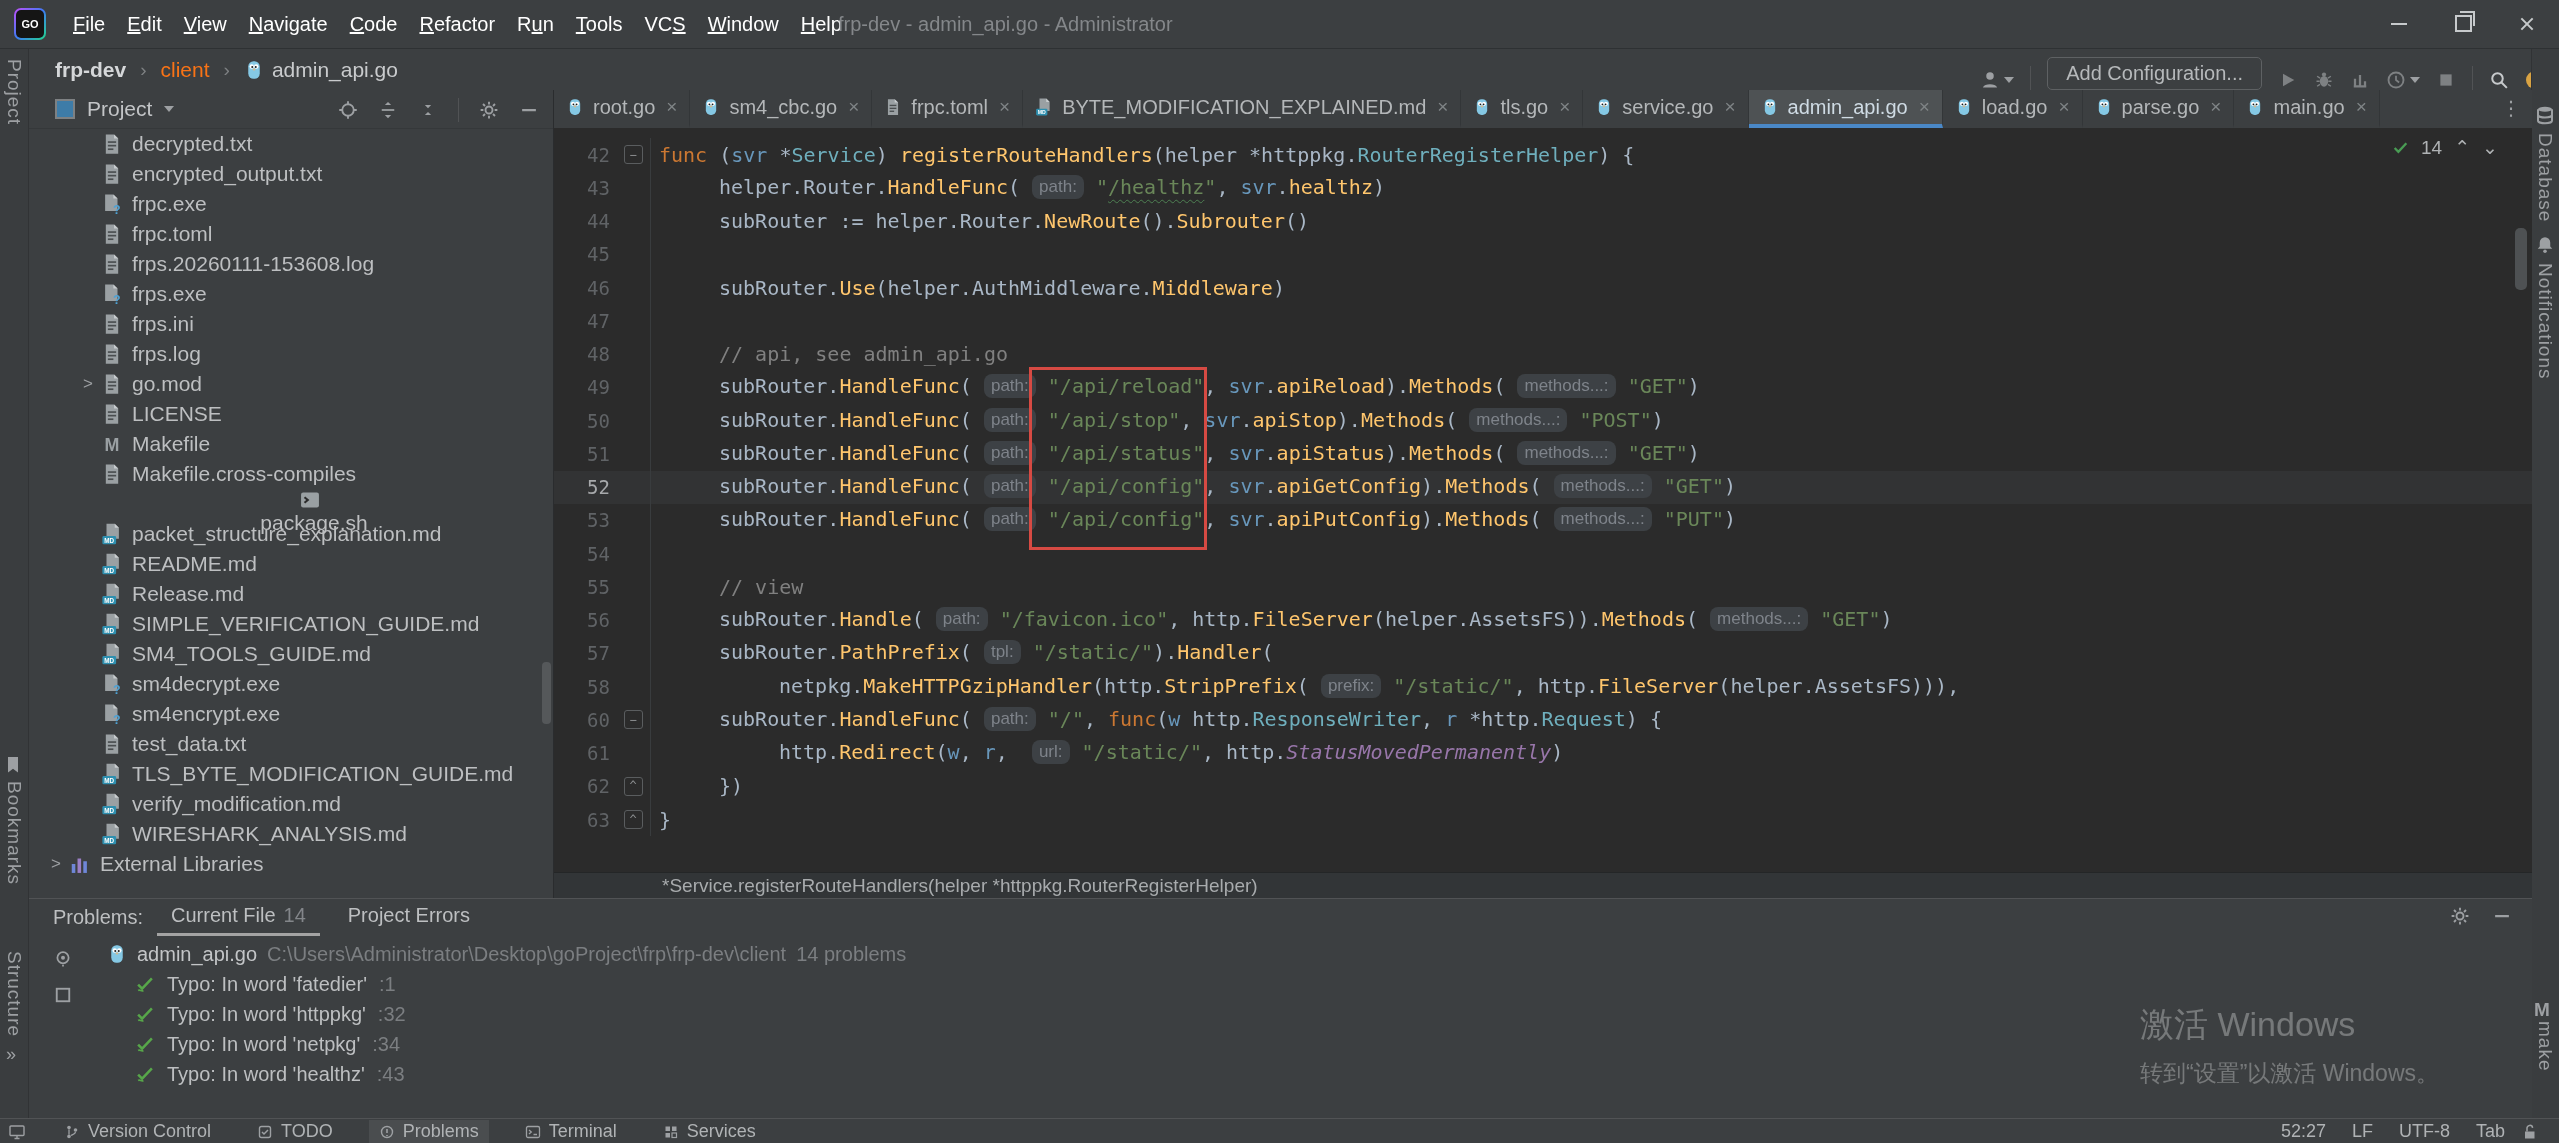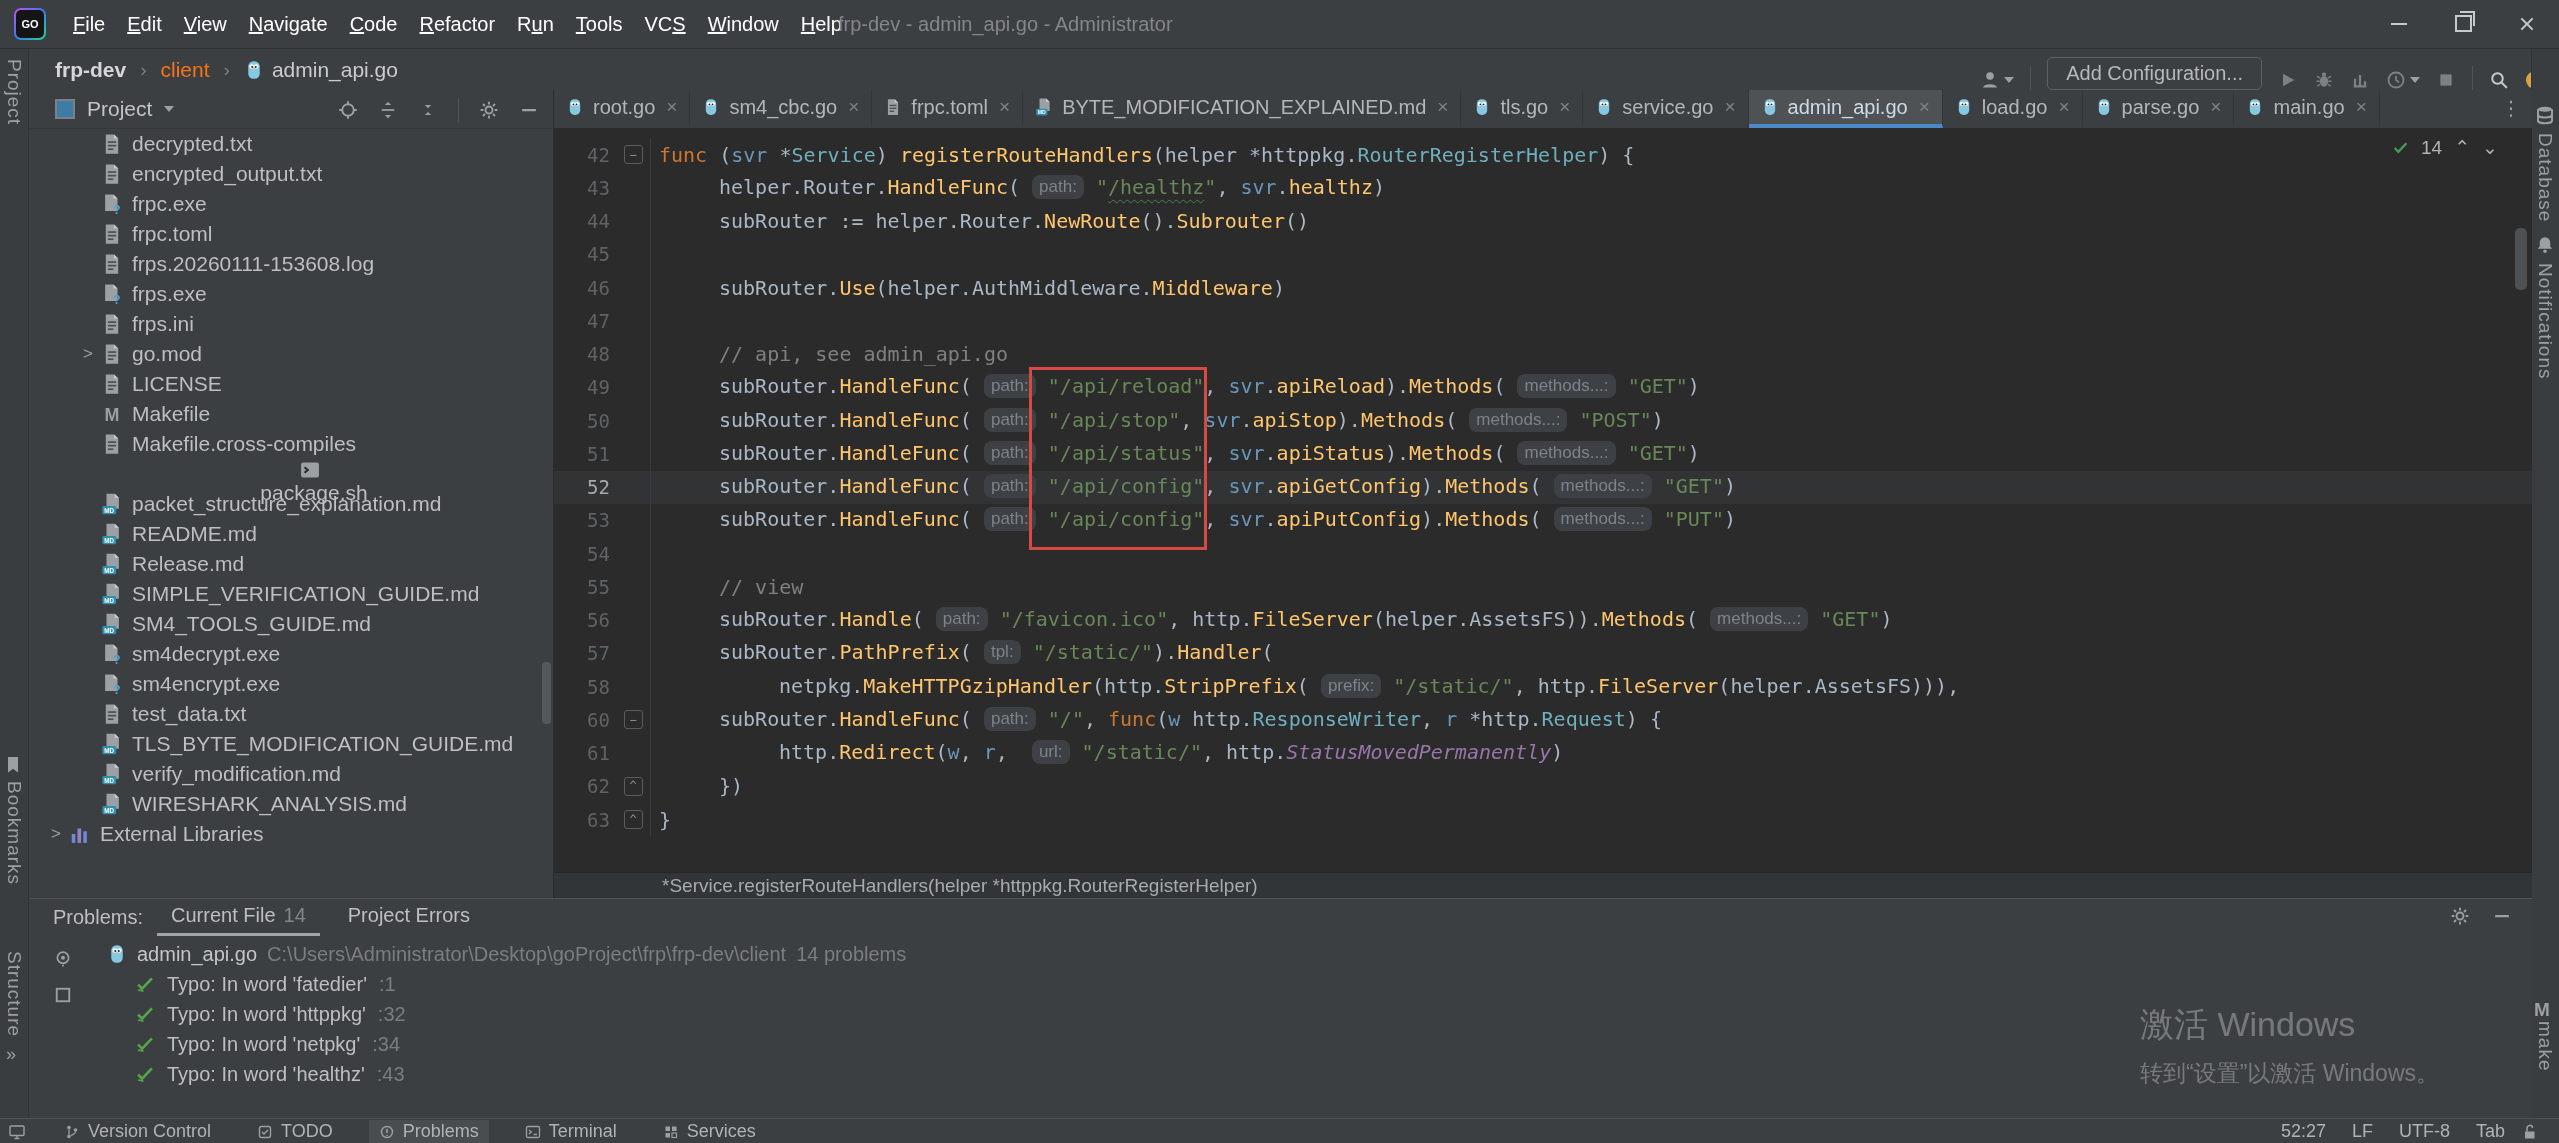--- a/index.html
+++ b/index.html
@@ -389,20 +389,33 @@
           <span class="icn">
             <svg viewBox="0 0 16 16">
               <path d="M3.5 1h6l3 3v11h-9z" fill="#9AA0A3"></path>
               <path d="M9.5 1l3 3h-3z" fill="#C9CDCF"></path>
               <rect x="5" y="6" width="6" height="1.2" fill="#4A4E50"></rect>
               <rect x="5" y="8.6" width="6" height="1.2" fill="#4A4E50"></rect>
               <rect x="5" y="11.2" width="4" height="1.2" fill="#4A4E50"></rect>
             </svg>
           </span>
           <span class="tlabel">frps.ini</span>
+        </div>
+        <div class="trow" style="padding-left: 46px;">
+          <span class="chev"></span>
+          <span class="icn">
+            <svg viewBox="0 0 16 16">
+              <path d="M3.5 1h6l3 3v11h-9z" fill="#9AA0A3"></path>
+              <path d="M9.5 1l3 3h-3z" fill="#C9CDCF"></path>
+              <rect x="5" y="6" width="6" height="1.2" fill="#4A4E50"></rect>
+              <rect x="5" y="8.6" width="6" height="1.2" fill="#4A4E50"></rect>
+              <rect x="5" y="11.2" width="4" height="1.2" fill="#4A4E50"></rect>
+            </svg>
+          </span>
+          <span class="tlabel">frps.log</span>
         </div>
         <div class="trow" style="padding-left: 46px;">
           <span class="chev">&gt;</span>
           <span class="icn">
             <svg viewBox="0 0 16 16">
               <path d="M3.5 1h6l3 3v11h-9z" fill="#9AA0A3"></path>
               <path d="M9.5 1l3 3h-3z" fill="#C9CDCF"></path>
               <rect x="5" y="6" width="6" height="1.2" fill="#4A4E50"></rect>
               <rect x="5" y="8.6" width="6" height="1.2" fill="#4A4E50"></rect>
               <rect x="5" y="11.2" width="4" height="1.2" fill="#4A4E50"></rect>

